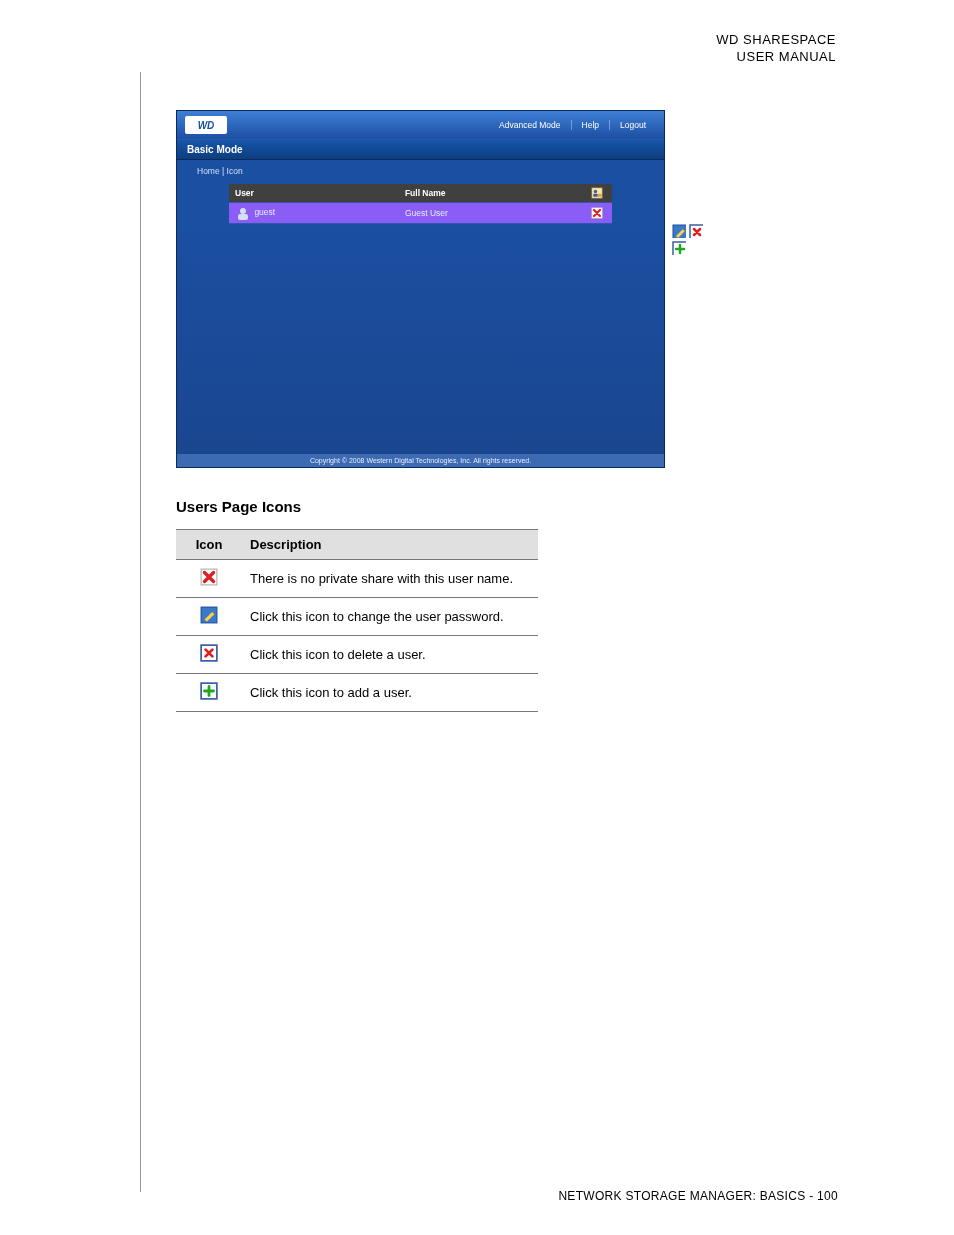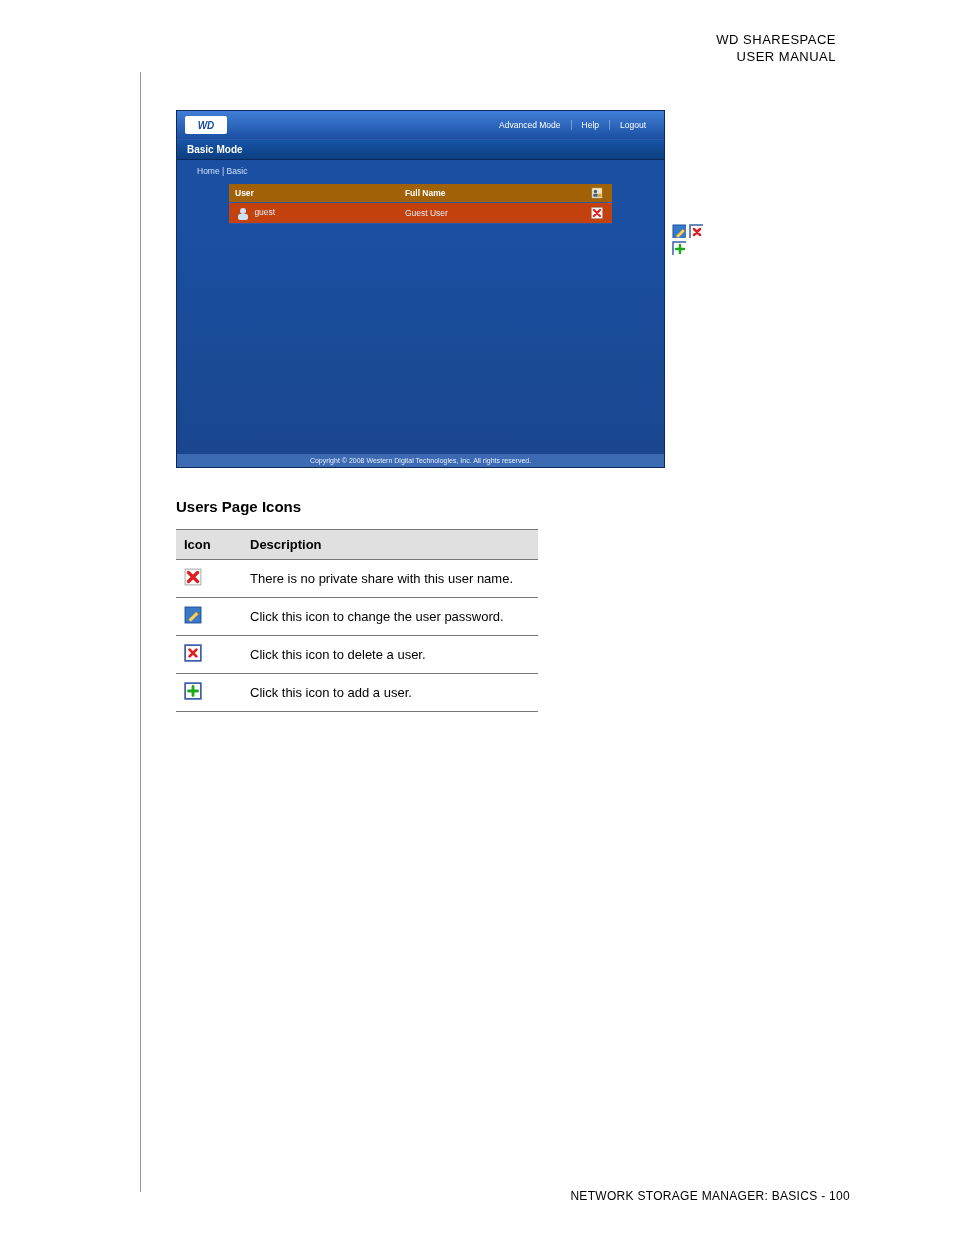--- a/index.html
+++ b/index.html
@@ -95,32 +95,32 @@
   .users-area {
     margin: 0 52px 0 52px;
     position: relative;
   }
   .u-table {
     width: 100%;
     border-collapse: collapse;
     font-size: 8.5px;
   }
   .u-head td {
-    background: #a16207;
+    background: #404040;
     font-weight: bold;
     padding: 3px 6px;
     border-bottom: 1px solid #2a5aa8;
   }
   .u-row td {
     background: #1b4fa2;
     padding: 3px 6px;
     border-bottom: 1px solid #2a5aa8;
     color: #e6eefb;
   }
-  .u-row.alt td { background: #c2410c; margin-top: 32px; }
+  .u-row.alt td { background: #8b5cf6; margin-top: 32px; }
   .u-icon {
     display: inline-flex;
     vertical-align: middle;
     margin-right: 3px;
   }
   .status-col { width: 22px; text-align: right; }
   .body-fill { height: 230px; background: linear-gradient(#1b4fa2, #1a468f); }
   .shot-footer {
     background: #3c6bb3;
     text-align: center;
@@ -160,32 +160,32 @@
     border-top: 1px solid #777;
     border-bottom: 1px solid #777;
   }
   .icon-table tbody td {
     padding: 8px 8px;
     border-bottom: 1px solid #777;
     vertical-align: middle;
   }
   .icon-table .icon-cell {
     width: 50px;
-    text-align: left;
+    text-align: center;
   }
   .doc-icon {
     display: inline-block;
     width: 18px;
     height: 18px;
   }
 
   .page-footer {
     position: absolute;
     bottom: 32px;
-    right: 104px;
+    right: 116px;
     font-size: 12px;
     letter-spacing: 0.3px;
   }
 </style>
 </head>
 <body>
 
 <svg width="0" height="0" style="position:absolute">
   <defs>
     <g id="ic-private-share">
@@ -241,21 +241,21 @@
   <div class="shot">
     <div class="shot-top">
       <div class="wd-logo">WD</div>
       <div class="top-links">
         <span>Advanced Mode</span>
         <span>Help</span>
         <span>Logout</span>
       </div>
     </div>
     <div class="mode-bar">Basic Mode</div>
-    <div class="breadcrumb">Home  |  Basic</div>
+    <div class="breadcrumb">Home  |  Icon</div>
 
     <div class="users-area">
       <table class="u-table">
         <tbody>
               <tr class="u-head">
           <td>User</td>
           <td>Full Name</td>
           <td class="status-col">
             <svg class="u-icon" width="12" height="12">
                     <use href="#ic-private-share" transform="scale(0.75)"></use>

